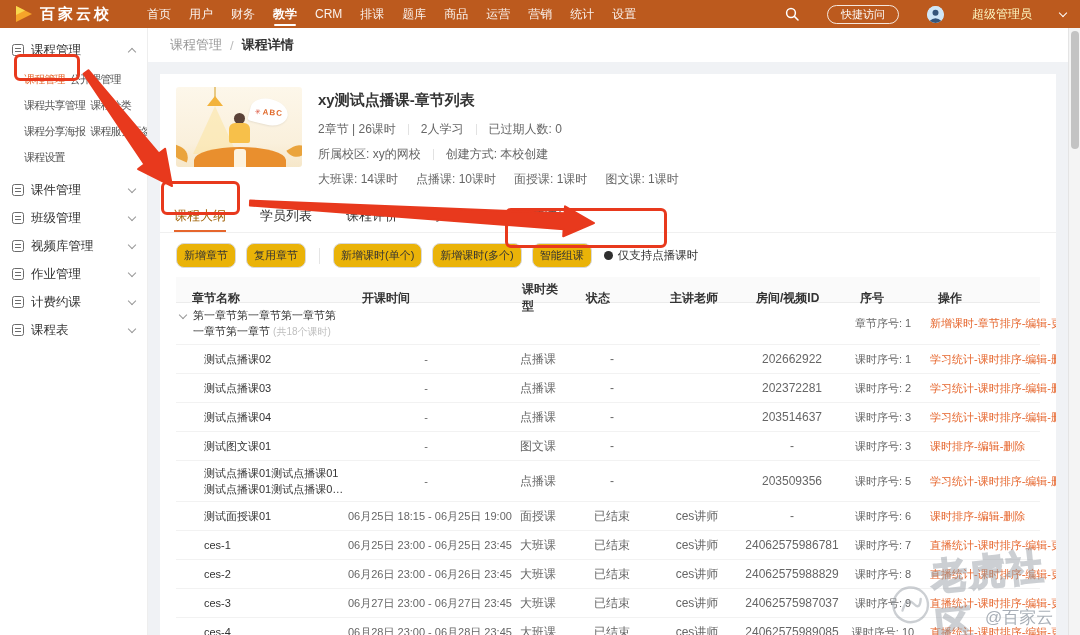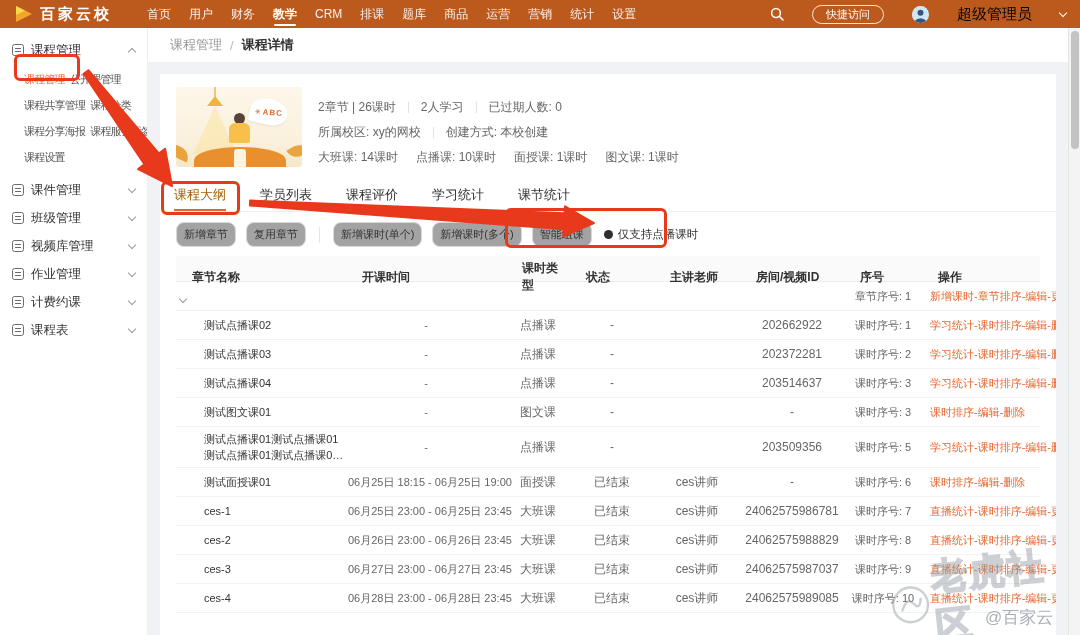--- a/index.html
+++ b/index.html
@@ -10,21 +10,21 @@
   
   .navbar { position:absolute; top:0; left:0; width:1080px; height:28px; background:#bc5a1e; display:flex; align-items:center; padding:0 14px; z-index:10; }
   .brand { display:flex; align-items:center; gap:6px; color:#fff; font-size:15px; font-weight:bold; letter-spacing:3px; }
   .topmenu { display:flex; align-items:center; margin-left:26px; height:28px; }
   .topmenu-item { position:relative; color:rgba(255,255,255,.92); font-size:12px; margin:0 9px; height:28px; line-height:28px; cursor:pointer; }
   .topmenu-item.active { font-weight:bold; color:#fff; }
   .topmenu-item.active::after { content:""; position:absolute; left:1px; right:1px; bottom:2px; height:2px; background:#fff; border-radius:1px; }
   .nav-right { margin-left:auto; display:flex; align-items:center; gap:28px; }
   .pill { border:1px solid rgba(255,255,255,.85); border-radius:12px; color:#fff; font-size:11px; padding:3px 13px; line-height:1; }
   .avatar { width:17px; height:17px; border-radius:50%; overflow:hidden; background:#cfe6f7; display:inline-flex; }
-  .uname { color:#000000; font-size:15px; }
+  .uname { color:#fef9c3; font-size:12px; }
   .caret { width:6px; height:6px; border-right:1.4px solid #fff; border-bottom:1.4px solid #fff; transform:rotate(45deg); margin-top:-3px; }
 
   
   .sidebar { position:absolute; top:28px; left:0; width:148px; bottom:0; background:#fff; border-right:1px solid #eee; padding-top:8px; overflow:hidden; z-index:5; }
   .grp-head { display:flex; align-items:center; gap:7px; height:28px; padding:0 12px; font-size:12.5px; color:#333; cursor:pointer; }
   .grp-head .chev { margin-left:auto; }
   .chev { width:6px; height:6px; border-right:1.3px solid #999; border-bottom:1.3px solid #999; }
   .chev.down { transform:rotate(45deg); margin-top:-3px; }
   .chev.up { transform:rotate(-135deg); margin-top:3px; }
   .mini-icon { width:12px; height:12px; border:1.2px solid #6b6b6b; border-radius:2.5px; position:relative; flex:none; }
@@ -64,21 +64,21 @@
   .meta-line .gap { width:18px; }
 
   
   .tabs { display:flex; gap:34px; padding:0 0 0 14px; border-bottom:1px solid #f0f0f0; height:32px; }
   .tab { position:relative; font-size:13px; color:#333; line-height:30px; cursor:pointer; }
   .tab.active { color:#a16207; }
   .tab.active::after { content:""; position:absolute; left:0; right:0; bottom:0; height:2px; background:#e6662d; }
 
   
   .toolbar { display:flex; align-items:center; gap:10px; padding:10px 16px 9px 16px; }
-  .btn { border:1px solid #d9d9d9; border-radius:8px; background:#a3a3a3; color:#333; font-size:11px; padding:5px 7px; line-height:1.2; white-space:nowrap; cursor:pointer; }
+  .btn { border:1px solid #d9d9d9; border-radius:8px; background:#eab308; color:#333; font-size:11px; padding:5px 7px; line-height:1.2; white-space:nowrap; cursor:pointer; }
   .tb-divider { width:1px; height:16px; background:#e5e5e5; margin:0 3px; }
   .note { display:flex; align-items:center; gap:5px; font-size:11.5px; color:#333; margin-left:2px; }
   .dot { width:9px; height:9px; border-radius:50%; background:#2f2f2f; flex:none; }
 
   
   .tbl { margin:0 16px; font-size:12px; }
   .trow, .thead { display:grid; grid-template-columns:170px 160px 64px 84px 86px 104px 78px 1fr; align-items:center; border-bottom:1px solid #f2f2f2; }
   .thead { background:#fafafa; height:26px; font-weight:bold; color:#333; border-bottom:1px solid #ececec; }
   .trow { min-height:29px; color:#666; }
   .cell { text-align:center; padding:4px 2px; }
@@ -223,20 +223,21 @@
           <span class="leaf l1"></span>
             <span class="leaf l2"></span>
           <span class="book"></span>
           <span class="person-head"></span>
             <span class="person-body"></span>
           <span class="fan">
               <span><i>✳</i><span>ABC</span></span>
             </span>
         </div>
         <div class="course-info">
+          <div class="course-title">xy测试点播课-章节列表</div>
           <div class="meta-line">
             <span>2章节 | 26课时</span>
               <span class="vd"></span>
             <span>2人学习</span>
               <span class="vd"></span>
             <span>已过期人数: 0</span>
           </div>
           <div class="meta-line">
             <span>所属校区: xy的网校</span>
               <span class="vd"></span>
@@ -286,20 +287,21 @@
             <div class="cell cell-name">主讲老师</div>
             <div class="cell cell-name">房间/视频ID</div>
             <div class="cell cell-name">序号</div>
             <div class="cell cell-name">操作</div>
           </div>
         <div>
 
         <div class="trow type-chapter">
               <div class="cell cell-name">
                 <span class="row-caret"></span>
+                <span class="nm"><span>第一章节第一章节第一章节第一章节第一章节</span> <span class="sfx">(共18个课时)</span></span>
               </div>
               <div class="cell cell-time"></div>
               <div class="cell"></div>
               <div class="cell"></div>
               <div class="cell"></div>
               <div class="cell"></div>
               <div class="cell cell-seq">章节序号: 1</div>
               <div class="cell cell-actions">新增课时-章节排序-编辑-更多</div>
             </div>
             <div class="trow">

